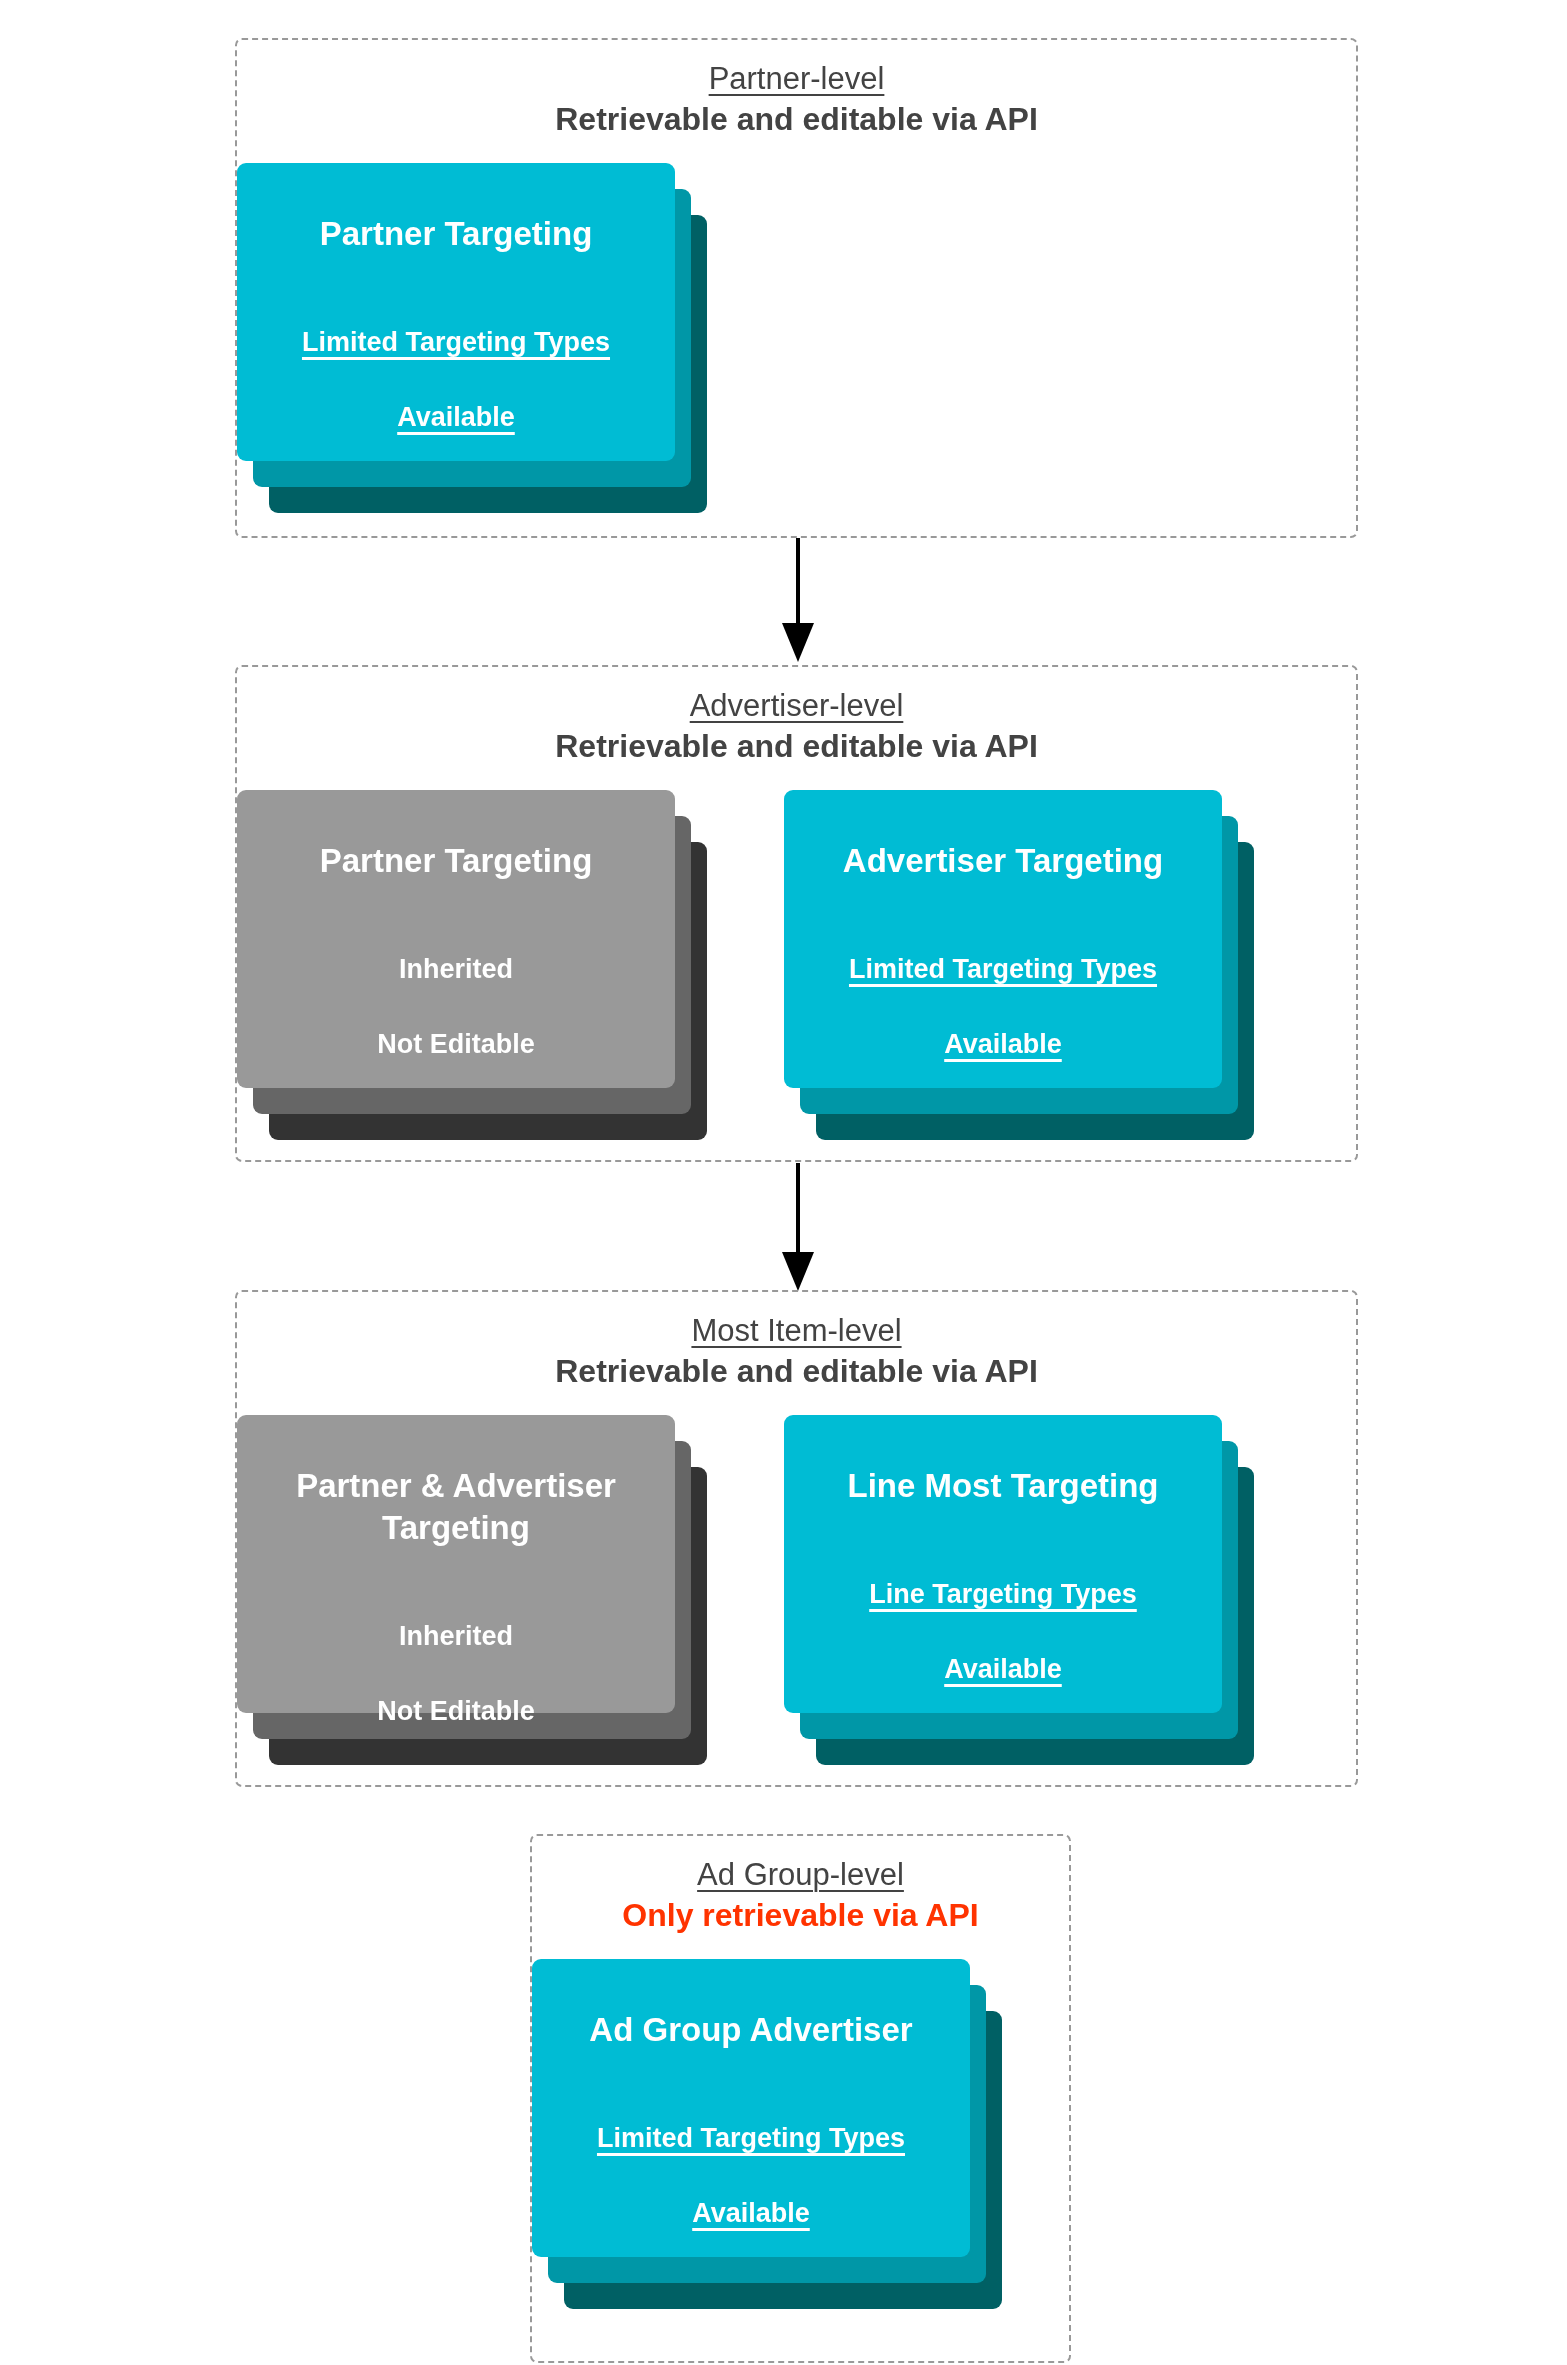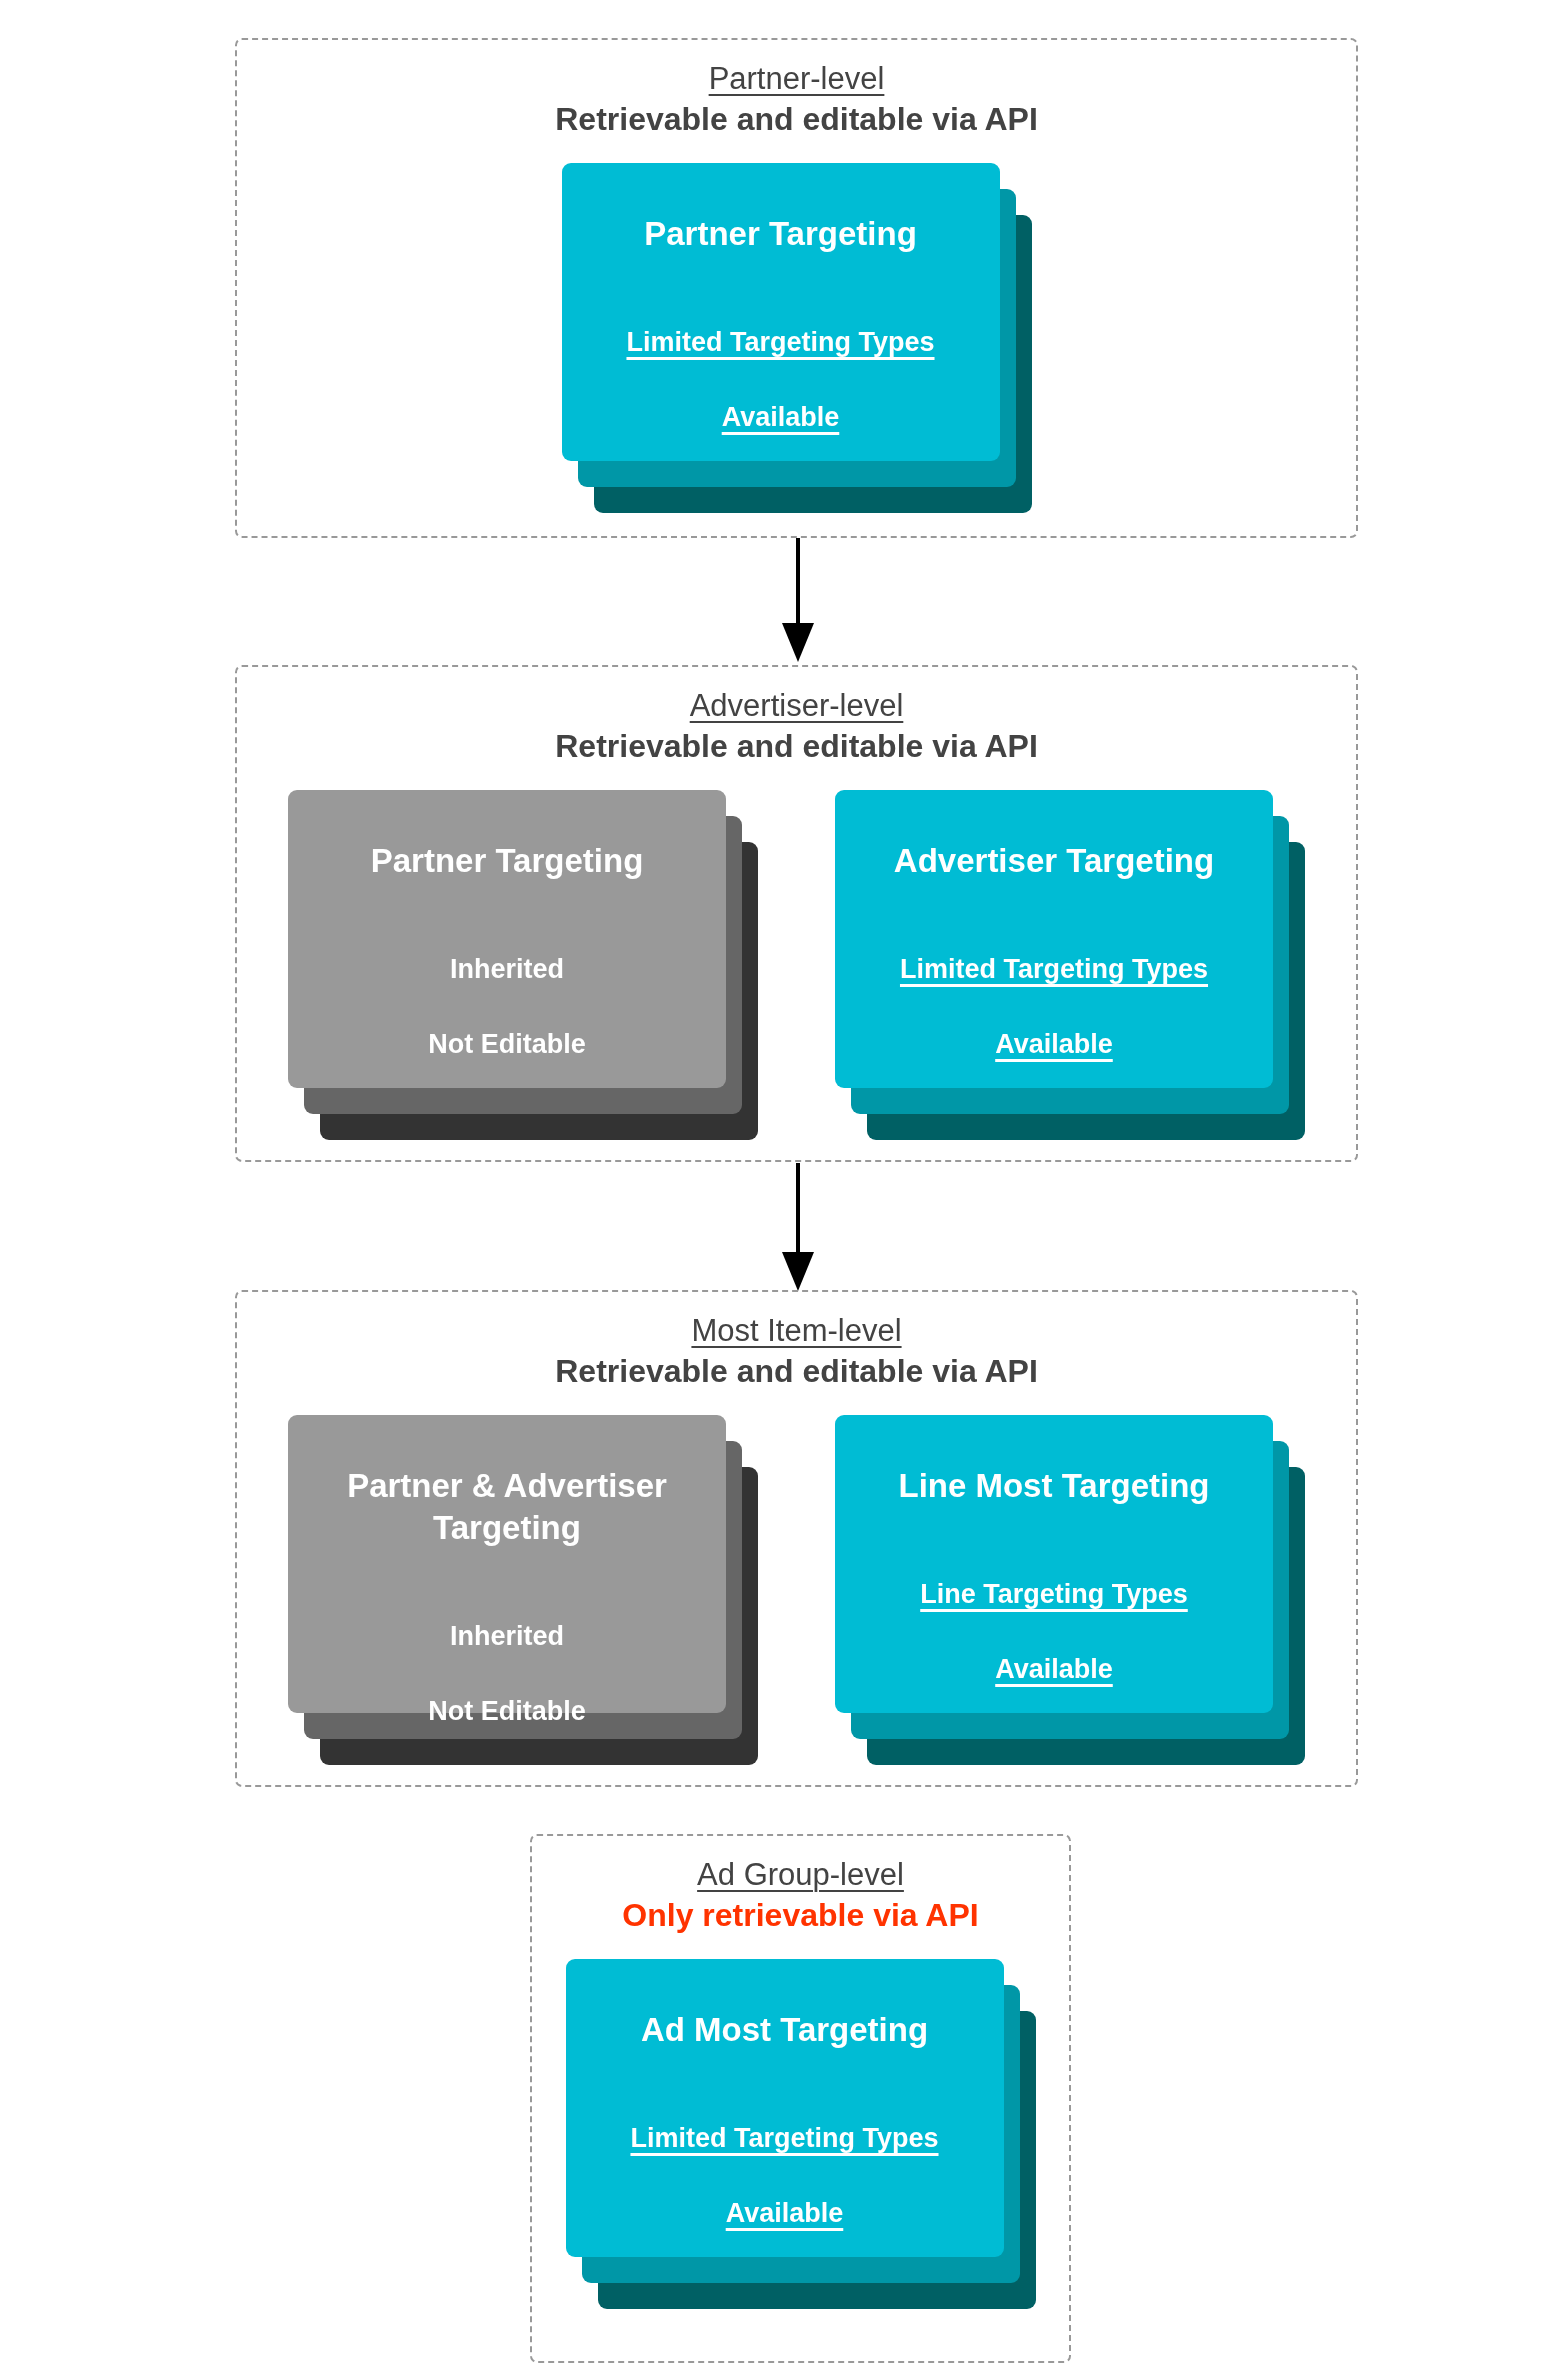--- a/index.html
+++ b/index.html
@@ -17,21 +17,21 @@
   .s3 { left:235px; top:1290px; width:1123px; height:497px; }
   .s4 { left:530px; top:1834px; width:541px;  height:529px; }
 
   .sec-title {
     margin-top:18px; font-size:31px; line-height:41px; color:var(--heading,#434343);
     text-decoration:underline; text-decoration-thickness:1.8px; text-underline-offset:5.4px;
   }
   .sec-sub { font-size:32px; line-height:41px; font-weight:bold; color:var(--heading,#434343); }
   .sec-sub.red { color:var(--red,#ff3300); }
 
-  .cards { display:flex; justify-content:center; gap:77px; margin-top:23px; }
+  .cards { display:flex; gap:77px; margin-top:23px; }
 
   .stack { position:relative; width:470px; height:350px; flex:0 0 auto; }
   .layer { position:absolute; width:438px; height:298px; border-radius:9px; }
   .l3 { left:32px; top:52px; }
   .l2 { left:16px; top:26px; }
   .front {
     left:0; top:0; box-sizing:border-box; padding-top:50px;
     display:flex; flex-direction:column; align-items:center;
   }
   .cyan .l3 { background:var(--cyan_dark,#006064); }
@@ -154,21 +154,21 @@
   </div>
 
   <div class="section s4">
     <div class="sec-title">Ad Group-level</div>
     <div class="sec-sub red">Only retrievable via API</div>
     <div class="cards">
       <div class="stack cyan underlined">
         <div class="layer l3"></div>
         <div class="layer l2"></div>
         <div class="layer front">
-          <div class="card-title">Ad Most Targeting</div>
+          <div class="card-title">Ad Group Advertiser</div>
           <div class="card-lines">
             <div class="card-line">Limited Targeting Types</div>
             <div class="card-line">Available</div>
           </div>
         </div>
       </div>
     </div>
   </div>
 
 </div>

